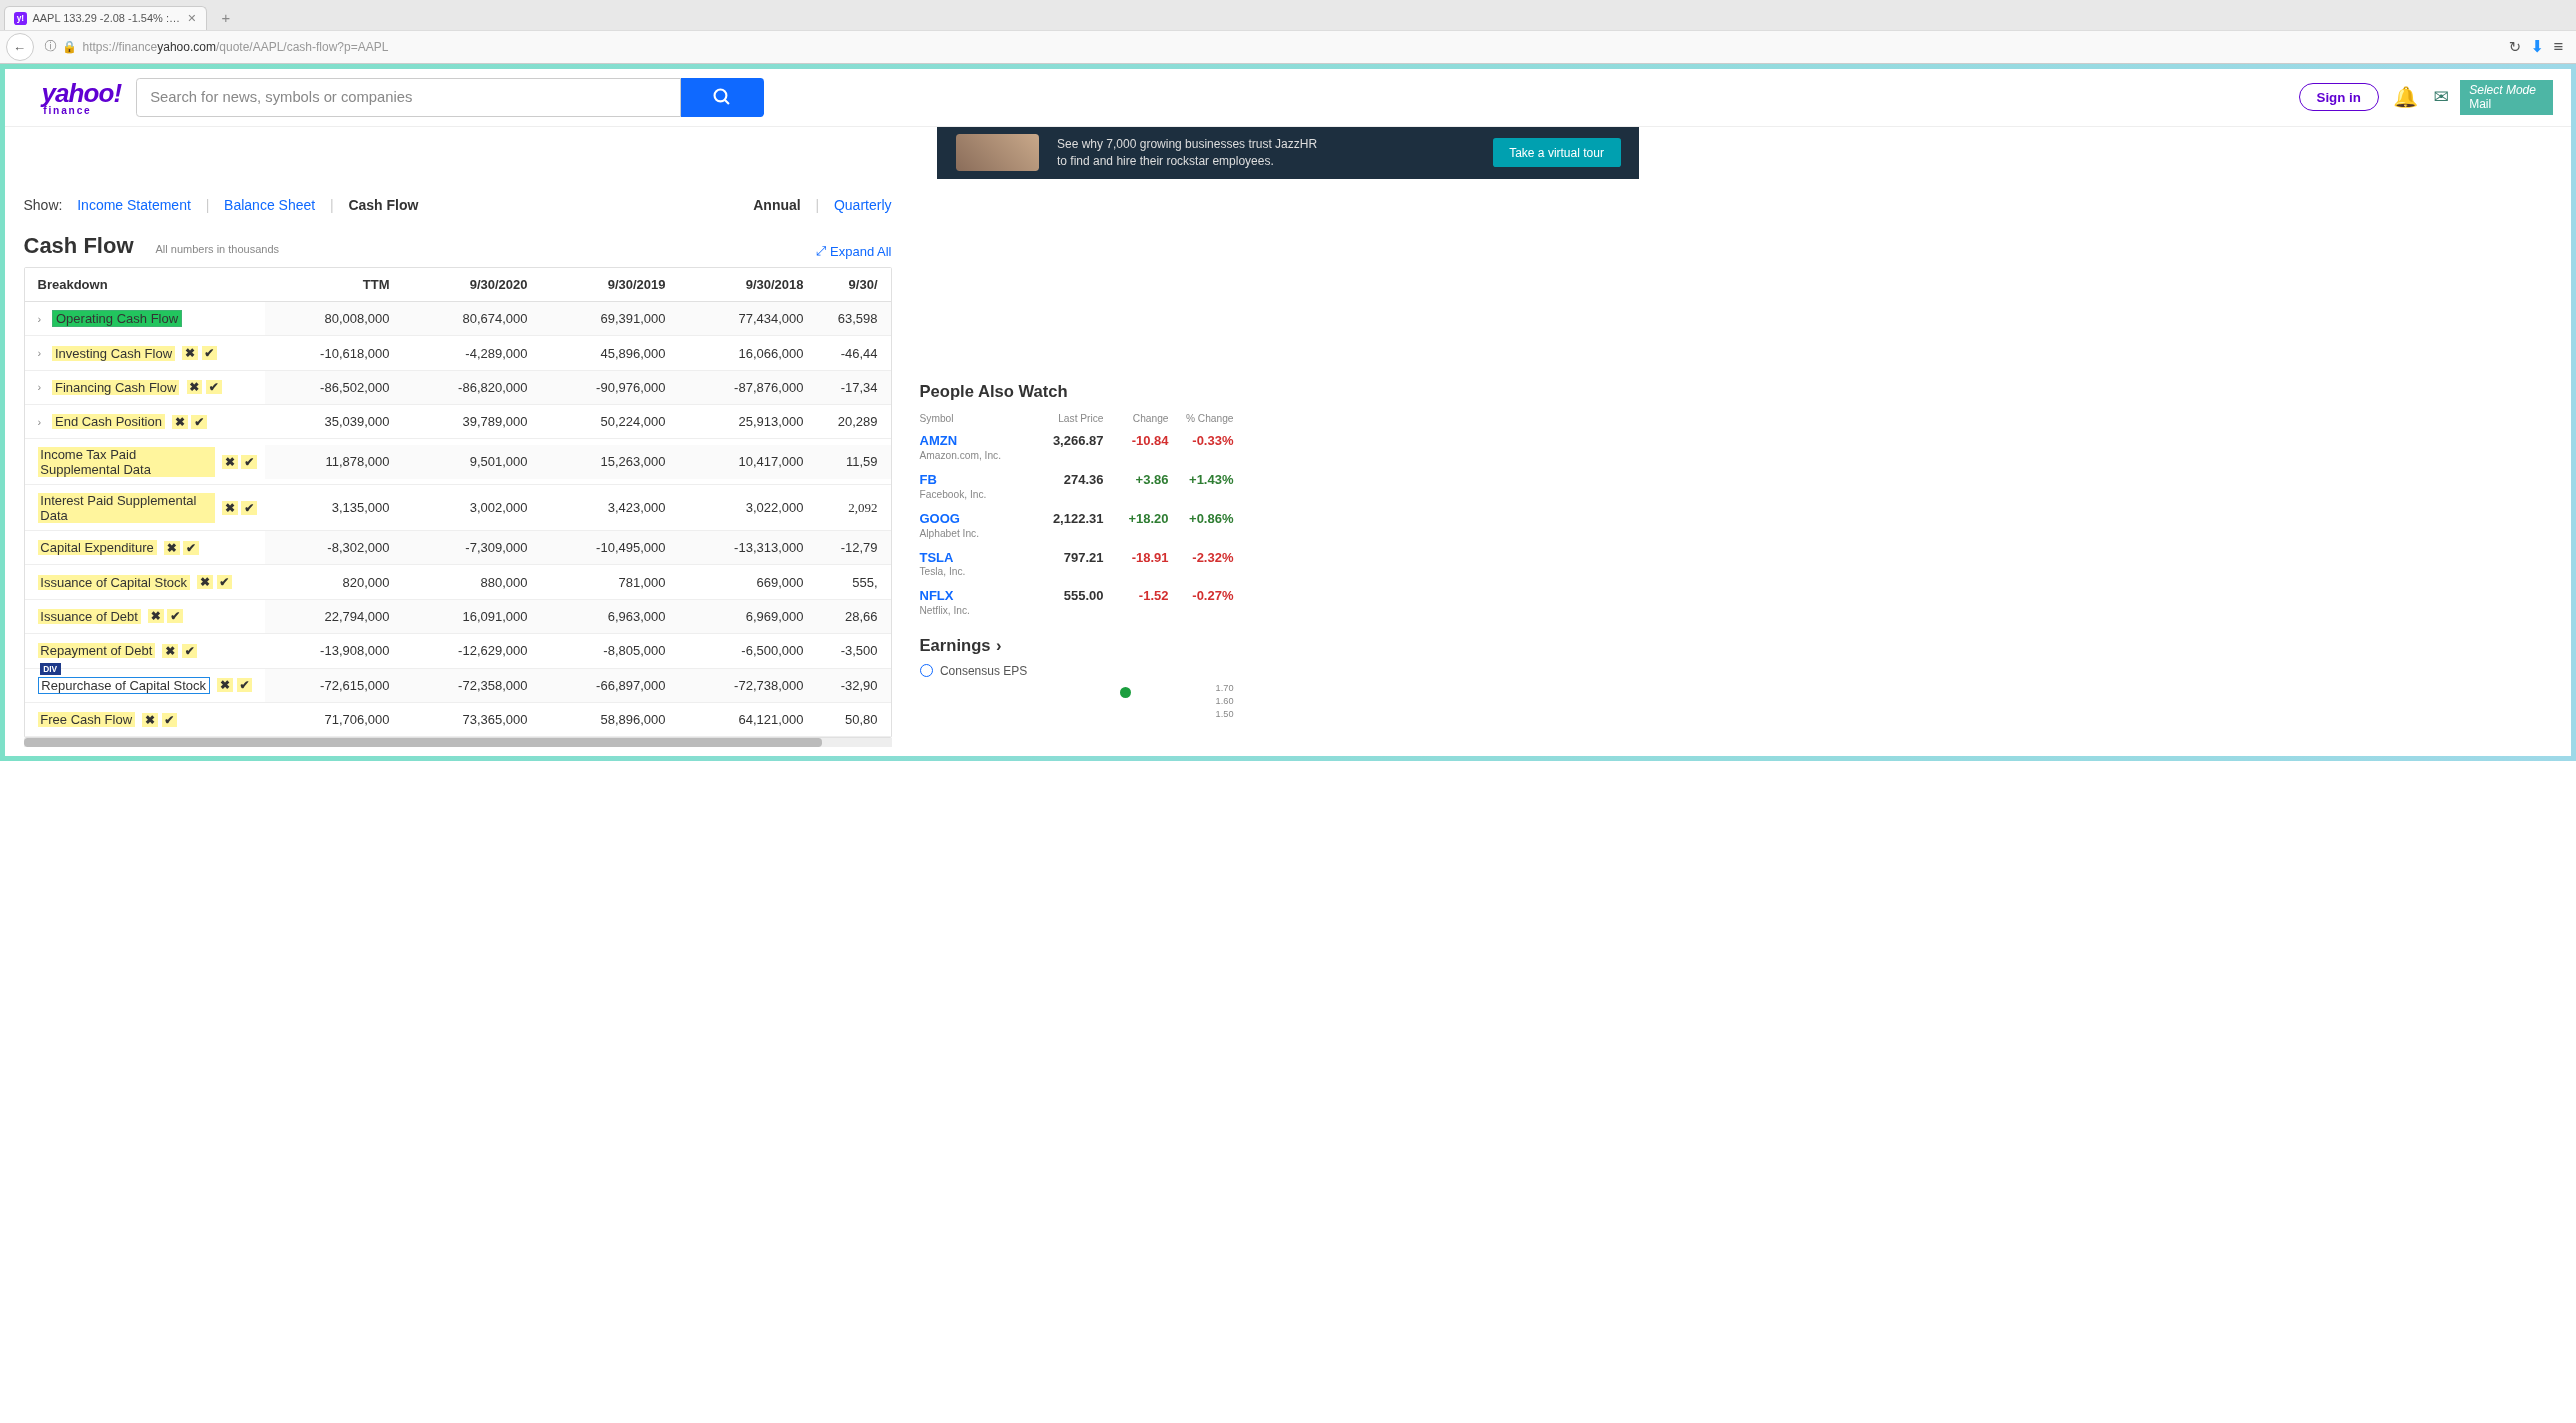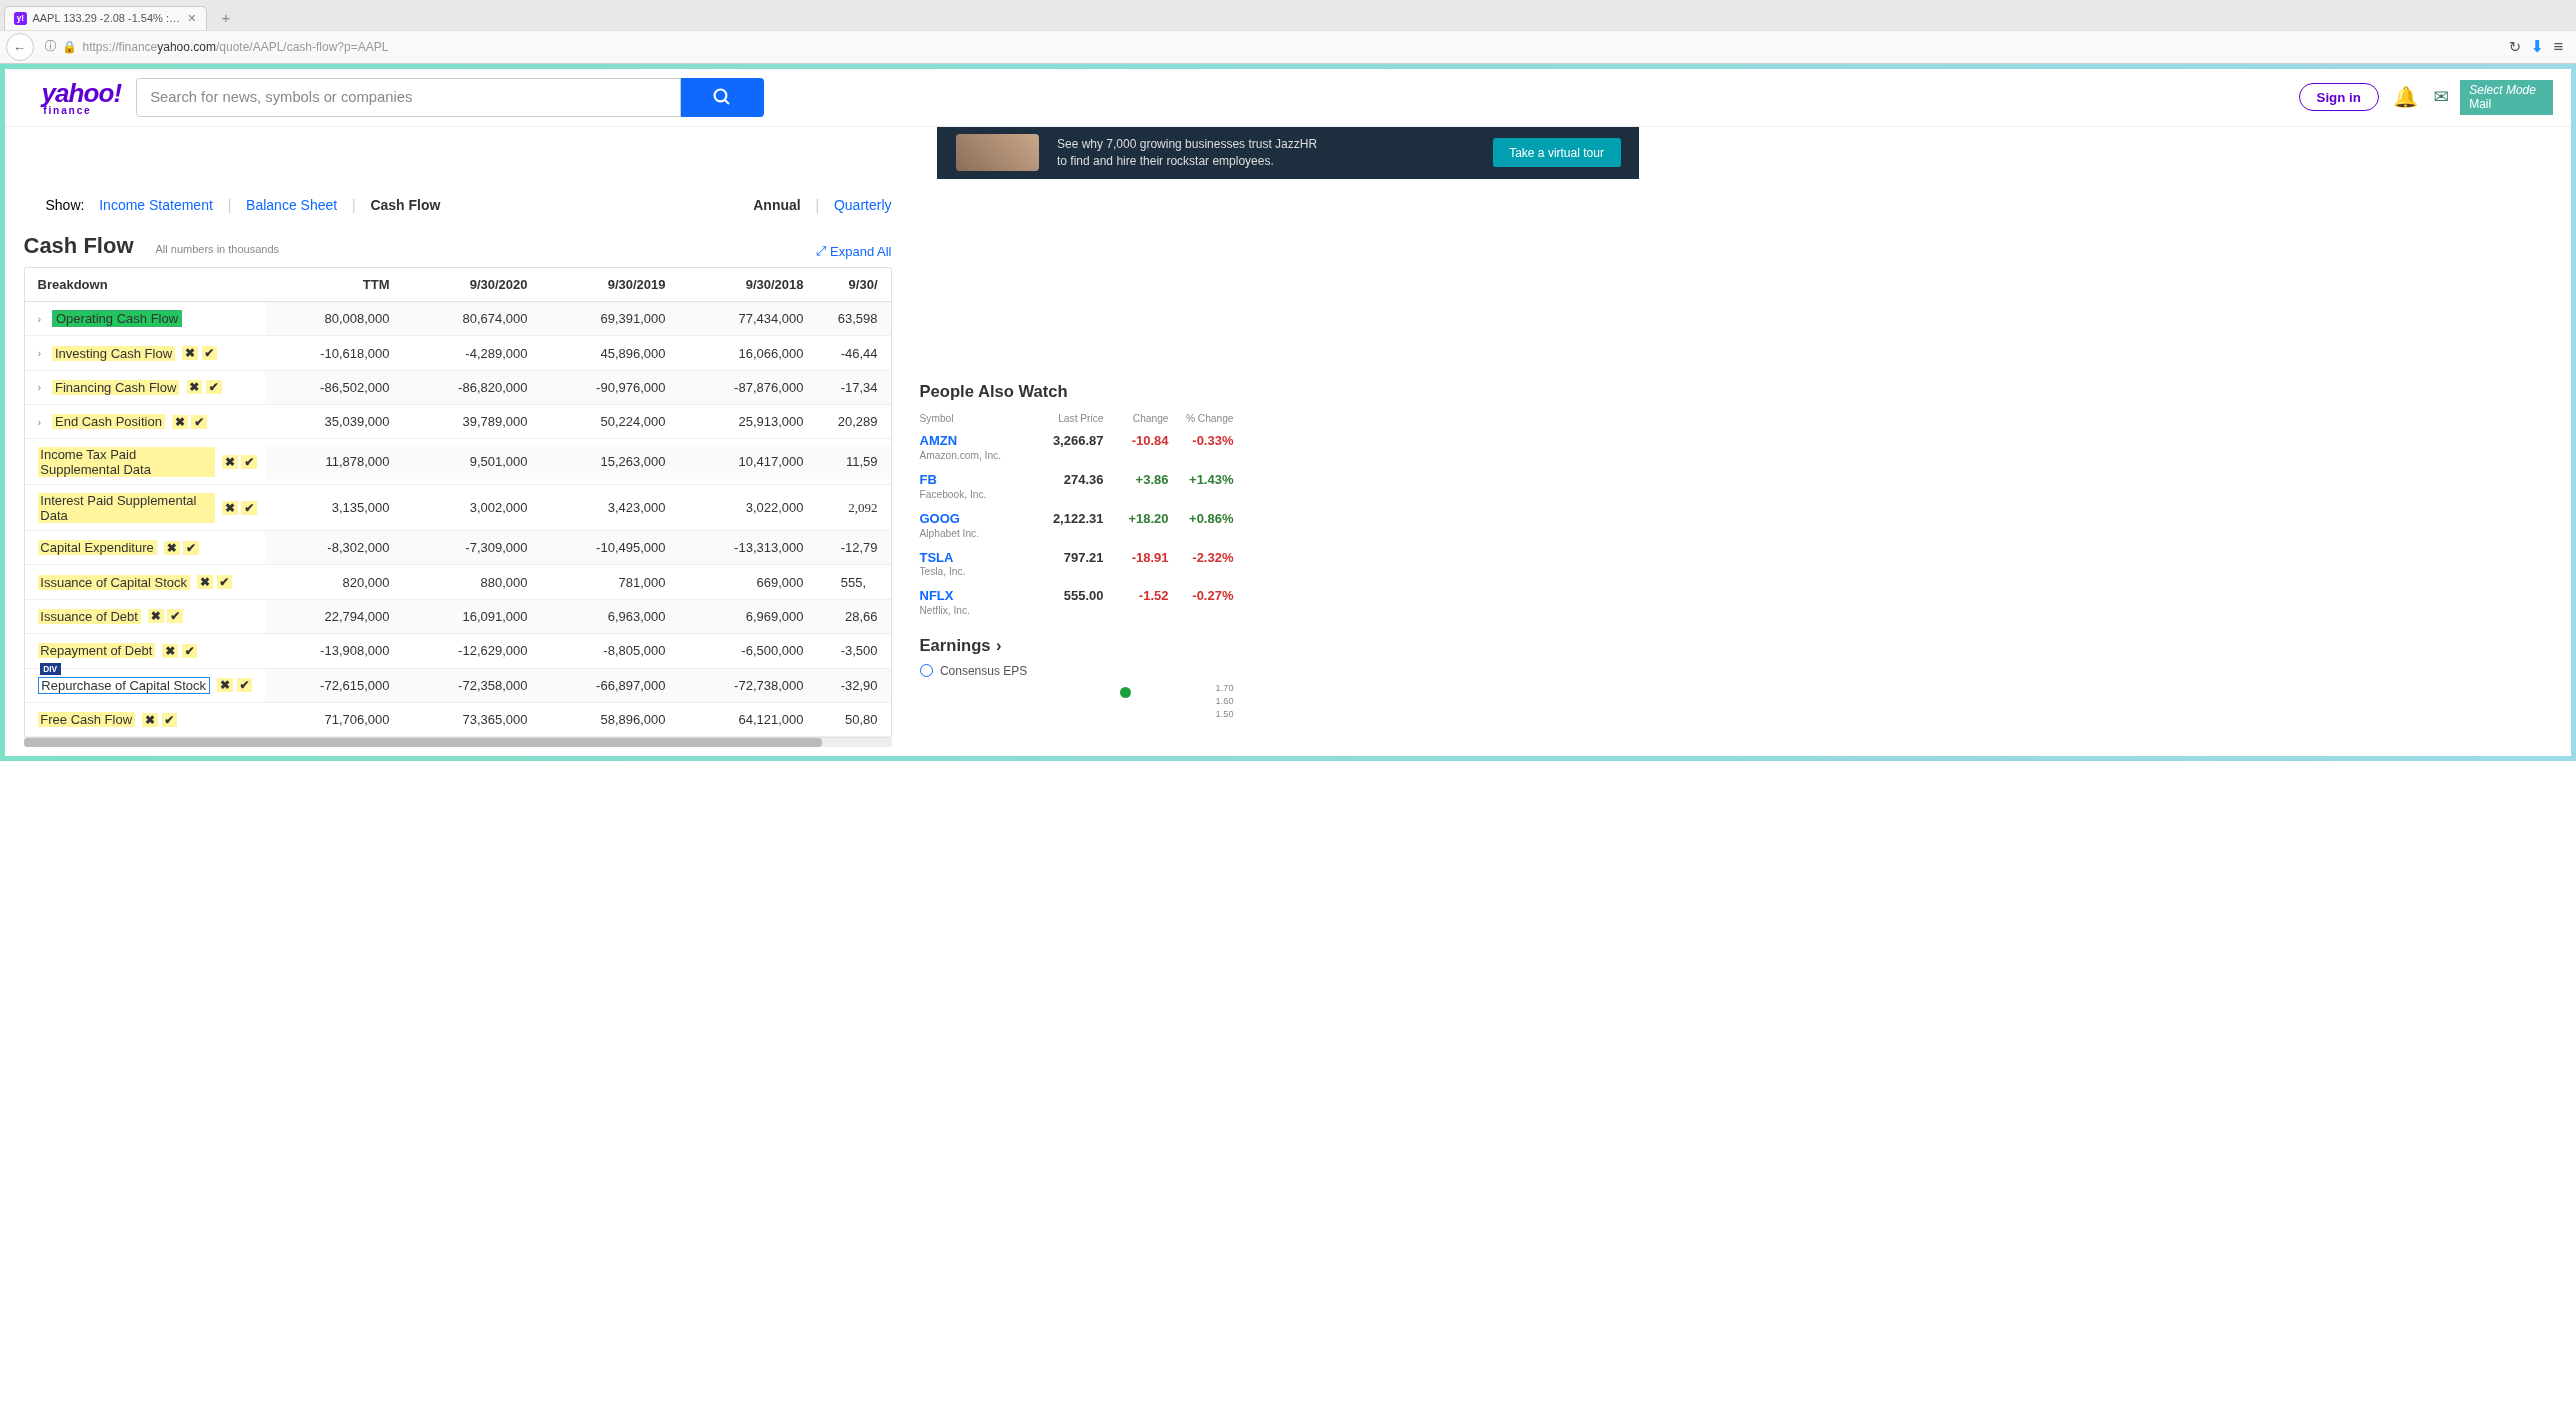--- a/index.html
+++ b/index.html
@@ -53,21 +53,21 @@
 .ad-cta { background: #00a0b0; color: #fff; padding: 7.4px 16.6px; border-radius: 2.8px; font-size: 12px; }
 
 
 .main { display: flex; padding: 9.2px 18.5px; gap: 28px; }
 .left-col { flex: 1; max-width: 868px; }
 .right-col { width: 314px; padding-top: 194px; }
 
 
 .show-row { display: flex; align-items: center; justify-content: space-between; padding: 9.2px 0; }
 .show-left { display: flex; align-items: center; gap: 14.8px; font-size: 14px; }
-.show-left .lbl { color: #000000; margin-left: 22px; }
+.show-left .lbl { color: #404040; }
 .show-left .link { color: #0f69ff; }
 .show-left .sep { color: #ccc; }
 .show-left .active { color: #333; font-weight: 700; }
 .show-right { display: flex; align-items: center; gap: 14.8px; font-size: 14px; }
 .show-right .active { color: #333; font-weight: 700; }
 .show-right .link { color: #0f69ff; }
 .show-right .sep { color: #ccc; }
 
 
 .title-row { display: flex; align-items: flex-end; justify-content: space-between; padding: 11px 0 7.4px; }
@@ -331,21 +331,21 @@
                 <span class="hl-yellow">Issuance of Capital Stock</span>
                 <span class="marks">
                   <span class="x-mark">✖</span>
                   <span class="check-mark">✔</span>
                 </span>
               </div>
               <div class="cf-data">820,000</div>
               <div class="cf-data">880,000</div>
               <div class="cf-data">781,000</div>
               <div class="cf-data">669,000</div>
-              <div class="cf-data" style="width: 74px; text-align: center;">555,</div>
+              <div class="cf-data" style="width: 74px;">555,</div>
             </div>
             <div class="cf-row">
               <div class="cf-label-wrap">
                 <span class="hl-yellow">Issuance of Debt</span>
                 <span class="marks">
                   <span class="x-mark">✖</span>
                   <span class="check-mark">✔</span>
                 </span>
               </div>
               <div class="cf-data">22,794,000</div>

